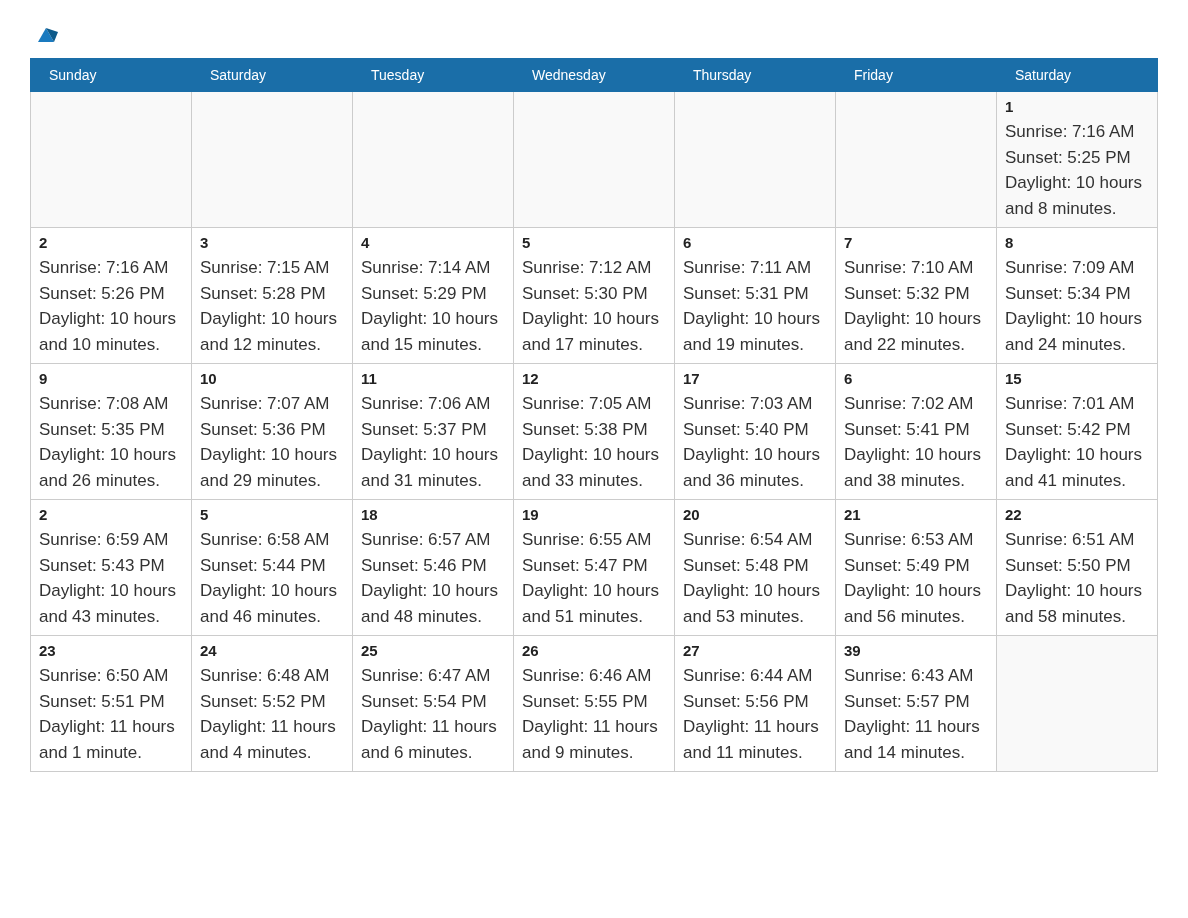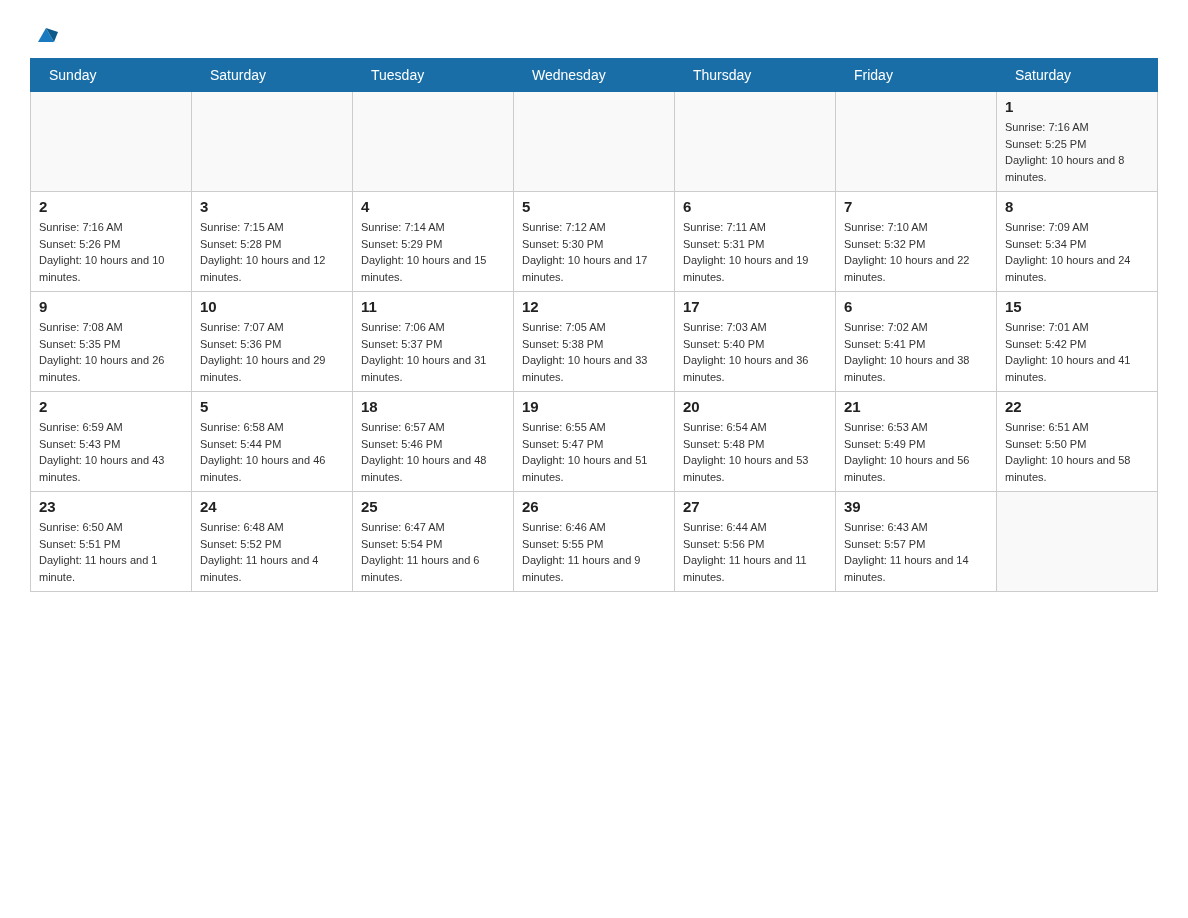--- a/index.html
+++ b/index.html
@@ -66,21 +66,21 @@
     .calendar tr:first-child td {
       background: #f9f9f9;
     }
     .day-number {
       font-size: 15px;
       font-weight: bold;
       color: #222;
       margin-bottom: 4px;
     }
     .day-info {
-      font-size: 11px;
+      font-size: 17px;
       color: #333;
       line-height: 1.5;
     }
     .empty-cell {
       background: #f9f9f9;
     }
     .logo-wrapper {
       display: flex;
       flex-direction: column;
       align-items: flex-start;

